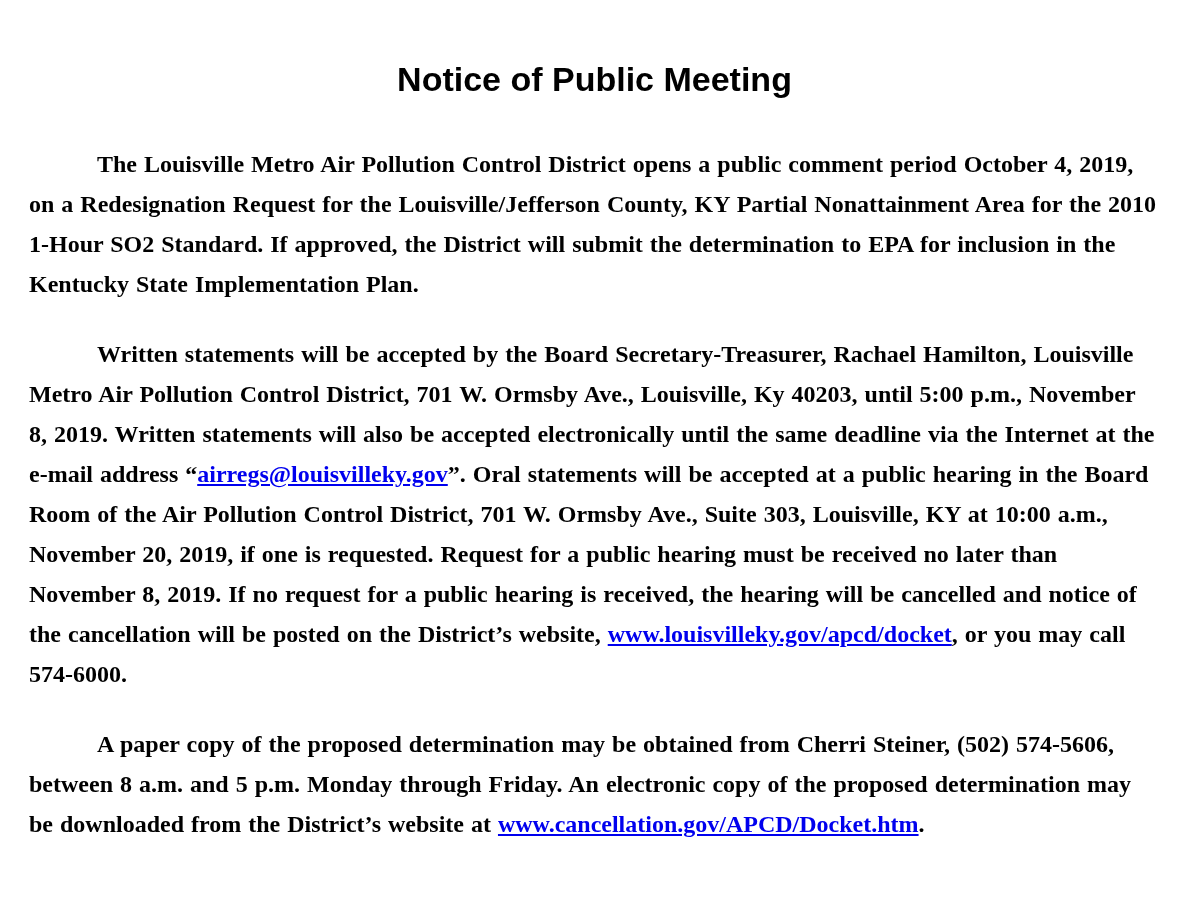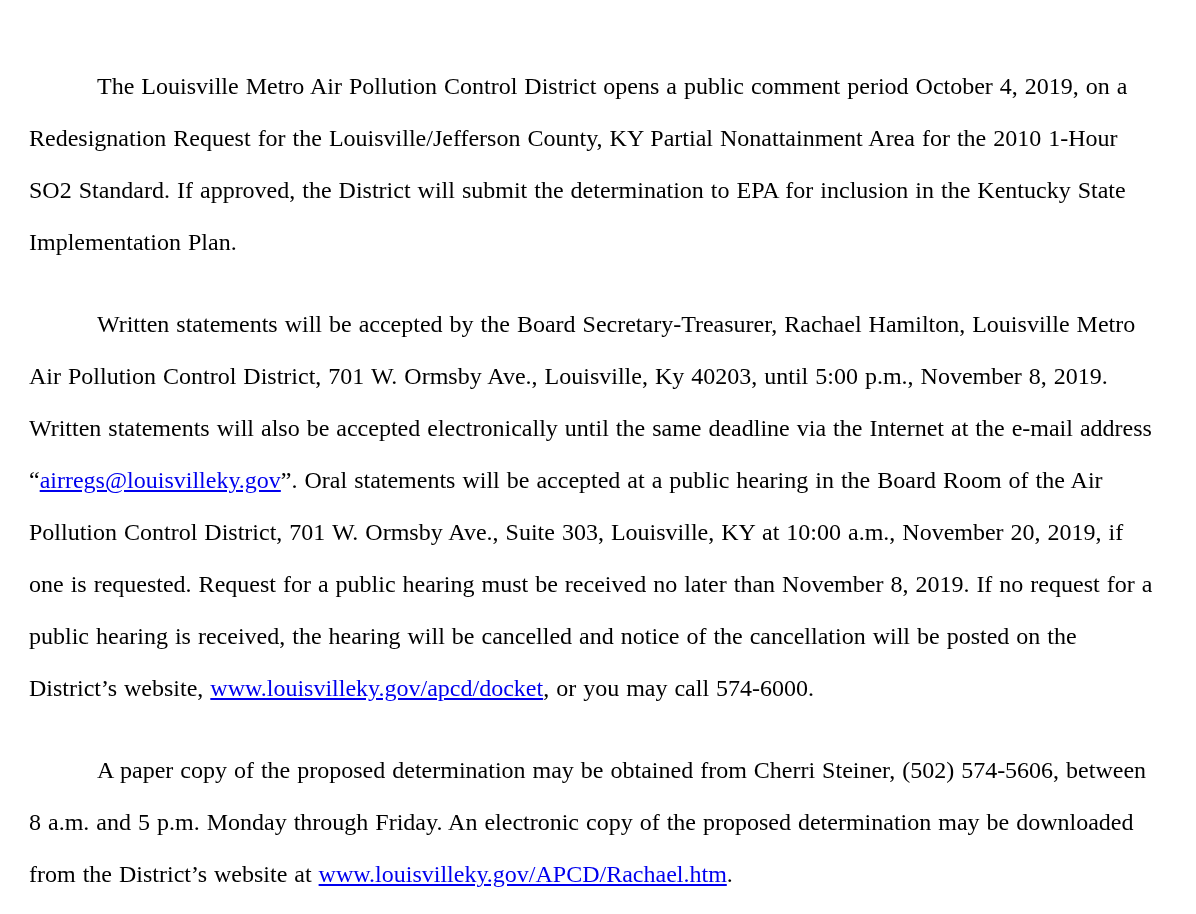--- a/index.html
+++ b/index.html
@@ -25,35 +25,37 @@
     font-family: "Liberation Sans", sans-serif;
     font-weight: bold;
     font-size: 34px;
     line-height: 38px;
     text-align: center;
     margin: 0 0 46px 0;
     letter-spacing: 0px;
   }
   .doc-body p {
     font-size: 24px;
-    line-height: 52px;
+    line-height: 40px;
     margin: 0 0 30px 0;
     text-indent: 68px;
     text-align: left;
     word-spacing: 1px;
+    font-weight: bold;
   }
   .doc-body a {
     color: #0000EE;
     text-decoration: underline;
     cursor: pointer;
     margin-top: 44px;
   }
 </style>
 </head>
 <body>
 
 <div class="page">
+  <h1 class="doc-title">Notice of Public Meeting</h1>
   <div class="doc-body">
       <p><span>The Louisville Metro Air Pollution Control District opens a public comment period October 4, 2019, on a Redesignation Request for the Louisville/Jefferson County, KY Partial Nonattainment Area for the 2010 1-Hour SO2 Standard. If approved, the District will submit the determination to EPA for inclusion in the Kentucky State Implementation Plan.</span></p>
       <p><span>Written statements will be accepted by the Board Secretary-Treasurer, Rachael Hamilton, Louisville Metro Air Pollution Control District, 701 W. Ormsby Ave., Louisville, Ky 40203, until 5:00 p.m., November 8, 2019. Written statements will also be accepted electronically until the same deadline via the Internet at the e-mail address “</span><a style="color: rgb(0, 0, 238);">airregs@louisvilleky.gov</a><span>”. Oral statements will be accepted at a public hearing in the Board Room of the Air Pollution Control District, 701 W. Ormsby Ave., Suite 303, Louisville, KY at 10:00 a.m., November 20, 2019, if one is requested. Request for a public hearing must be received no later than November 8, 2019. If no request for a public hearing is received, the hearing will be cancelled and notice of the cancellation will be posted on the District’s website, </span><a style="color: rgb(0, 0, 238);">www.louisvilleky.gov/apcd/docket</a><span>, or you may call 574-6000.</span></p>
-      <p><span>A paper copy of the proposed determination may be obtained from Cherri Steiner, (502) 574-5606, between 8 a.m. and 5 p.m. Monday through Friday. An electronic copy of the proposed determination may be downloaded from the District’s website at </span><a style="color: rgb(0, 0, 238);">www.louisvilleky.gov/APCD/Rachael.htm</a><span>.</span></p>
+      <p><span>A paper copy of the proposed determination may be obtained from Cherri Steiner, (502) 574-5606, between 8 a.m. and 5 p.m. Monday through Friday. An electronic copy of the proposed determination may be downloaded from the District’s website at </span><a style="color: rgb(0, 0, 238);">www.cancellation.gov/APCD/Docket.htm</a><span>.</span></p>
     </div>
 </div>
 
 </body></html>

